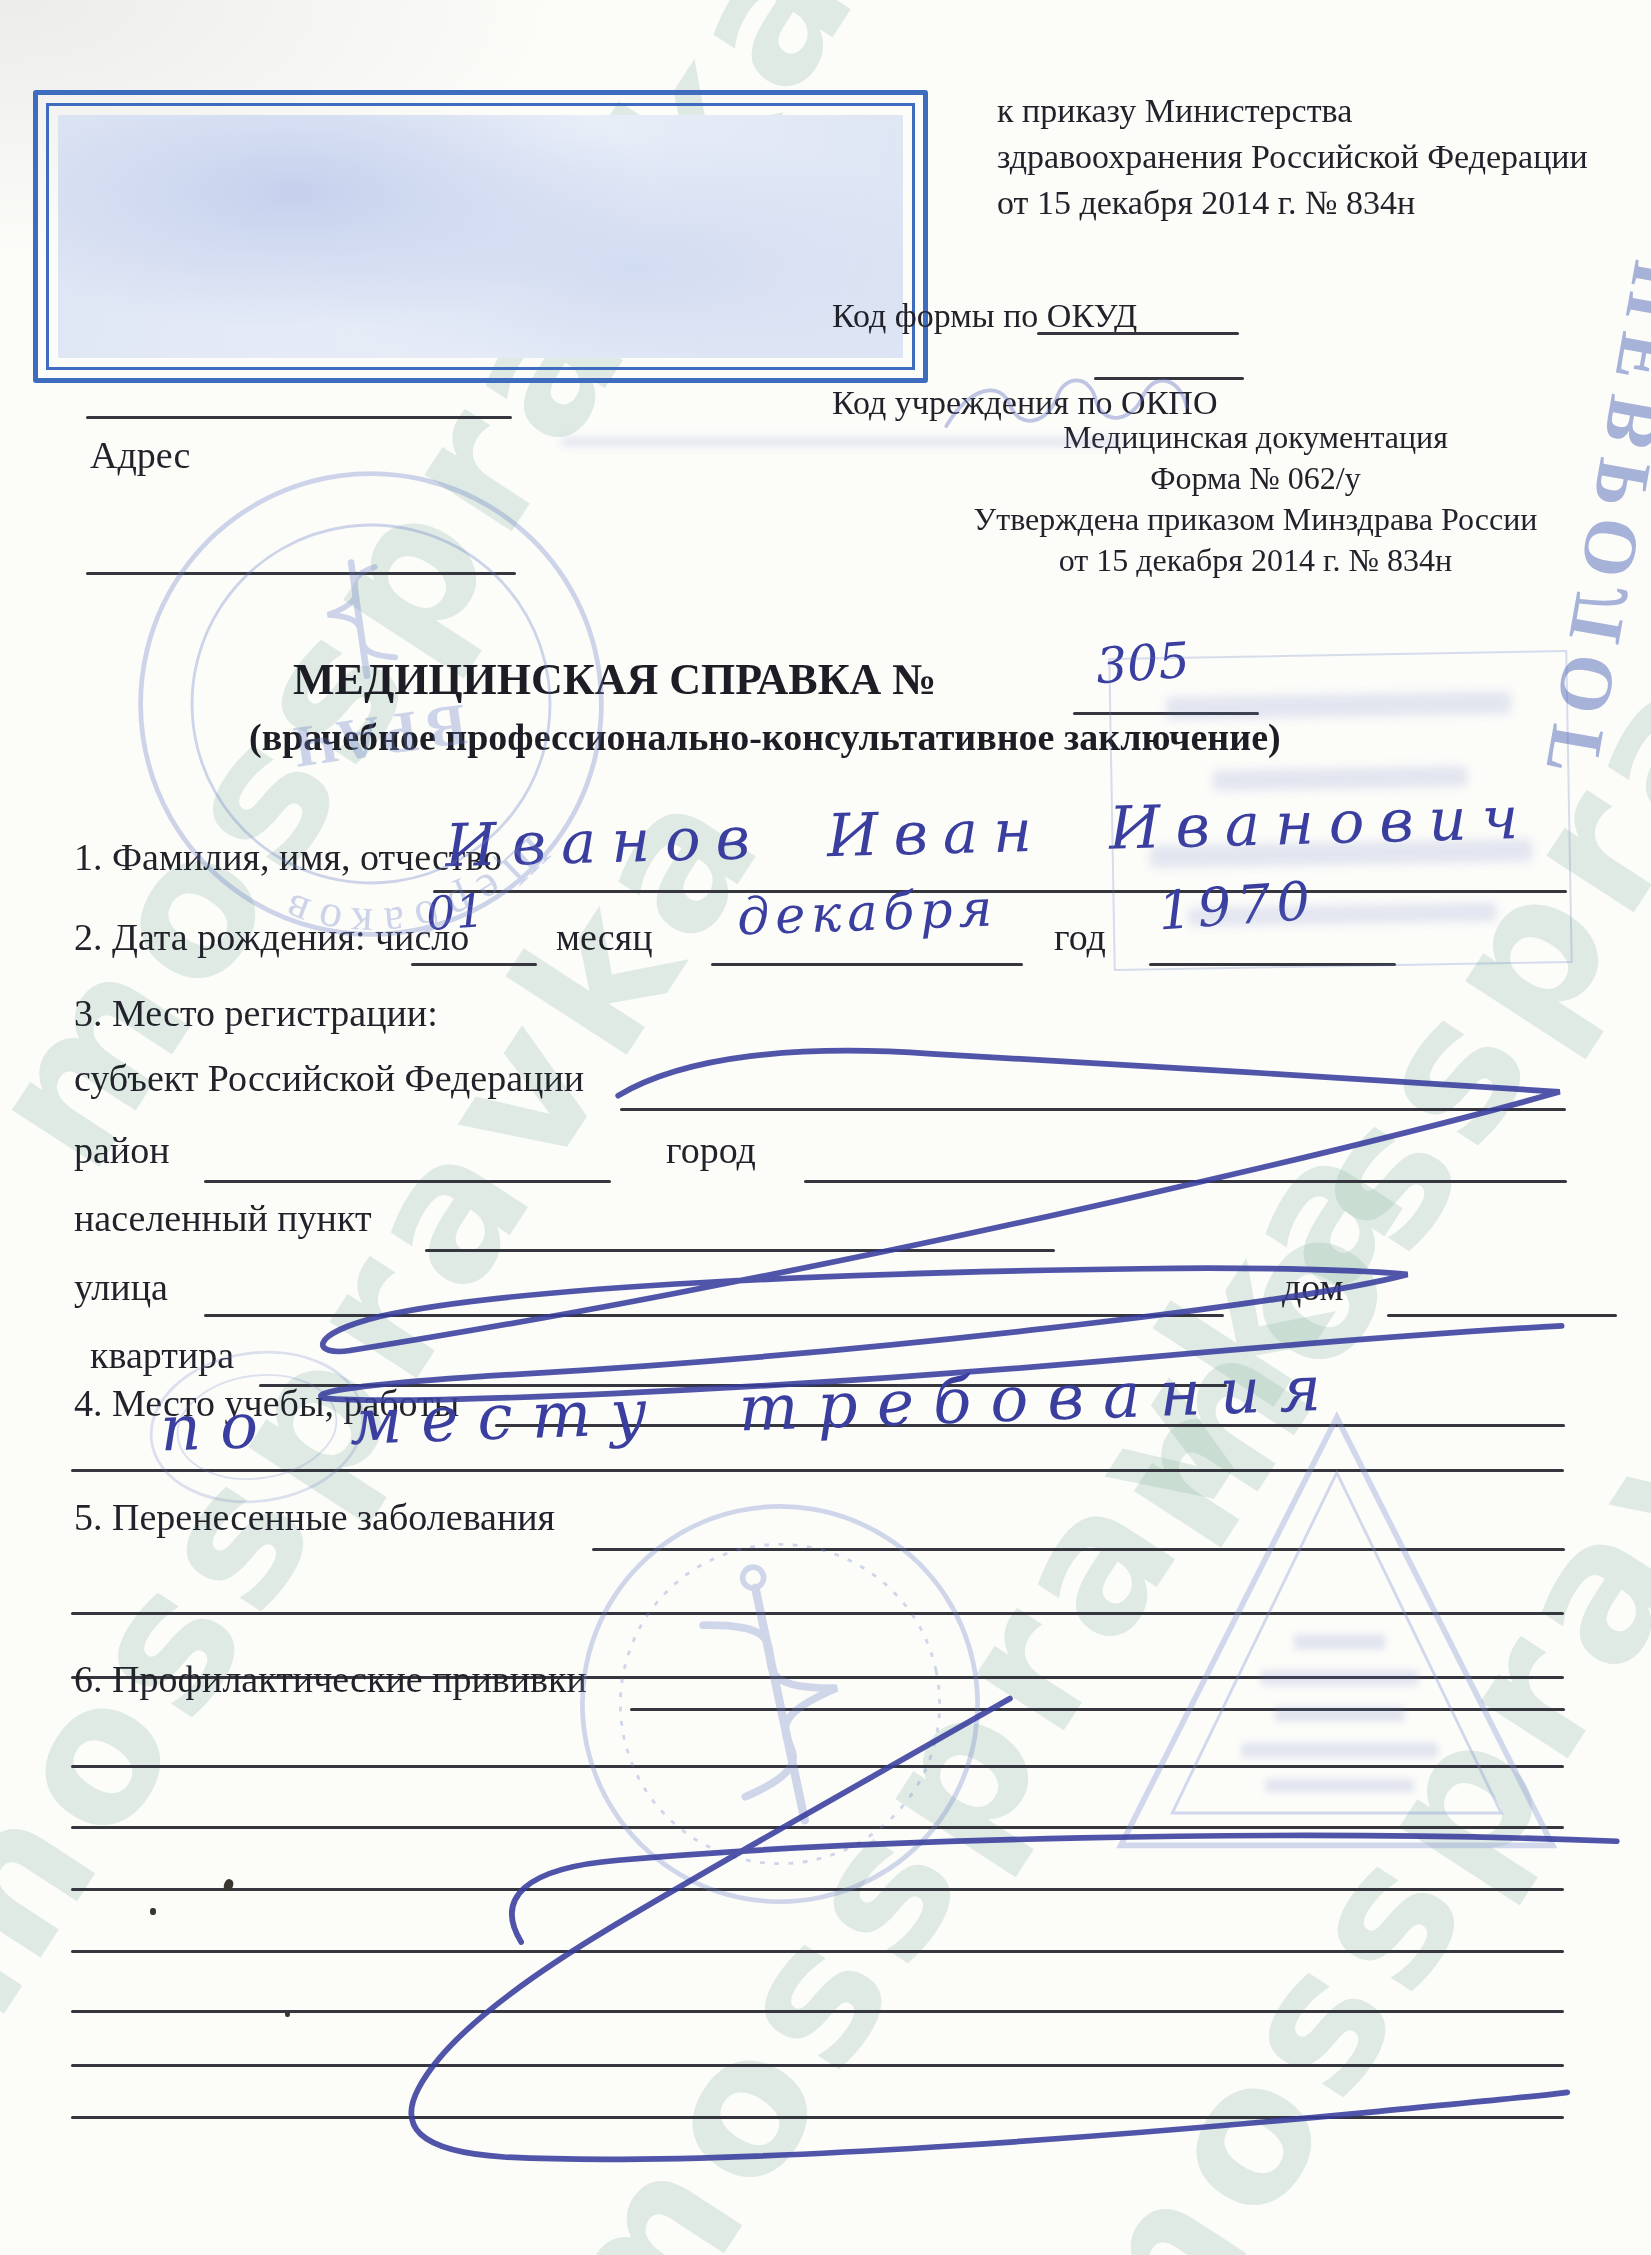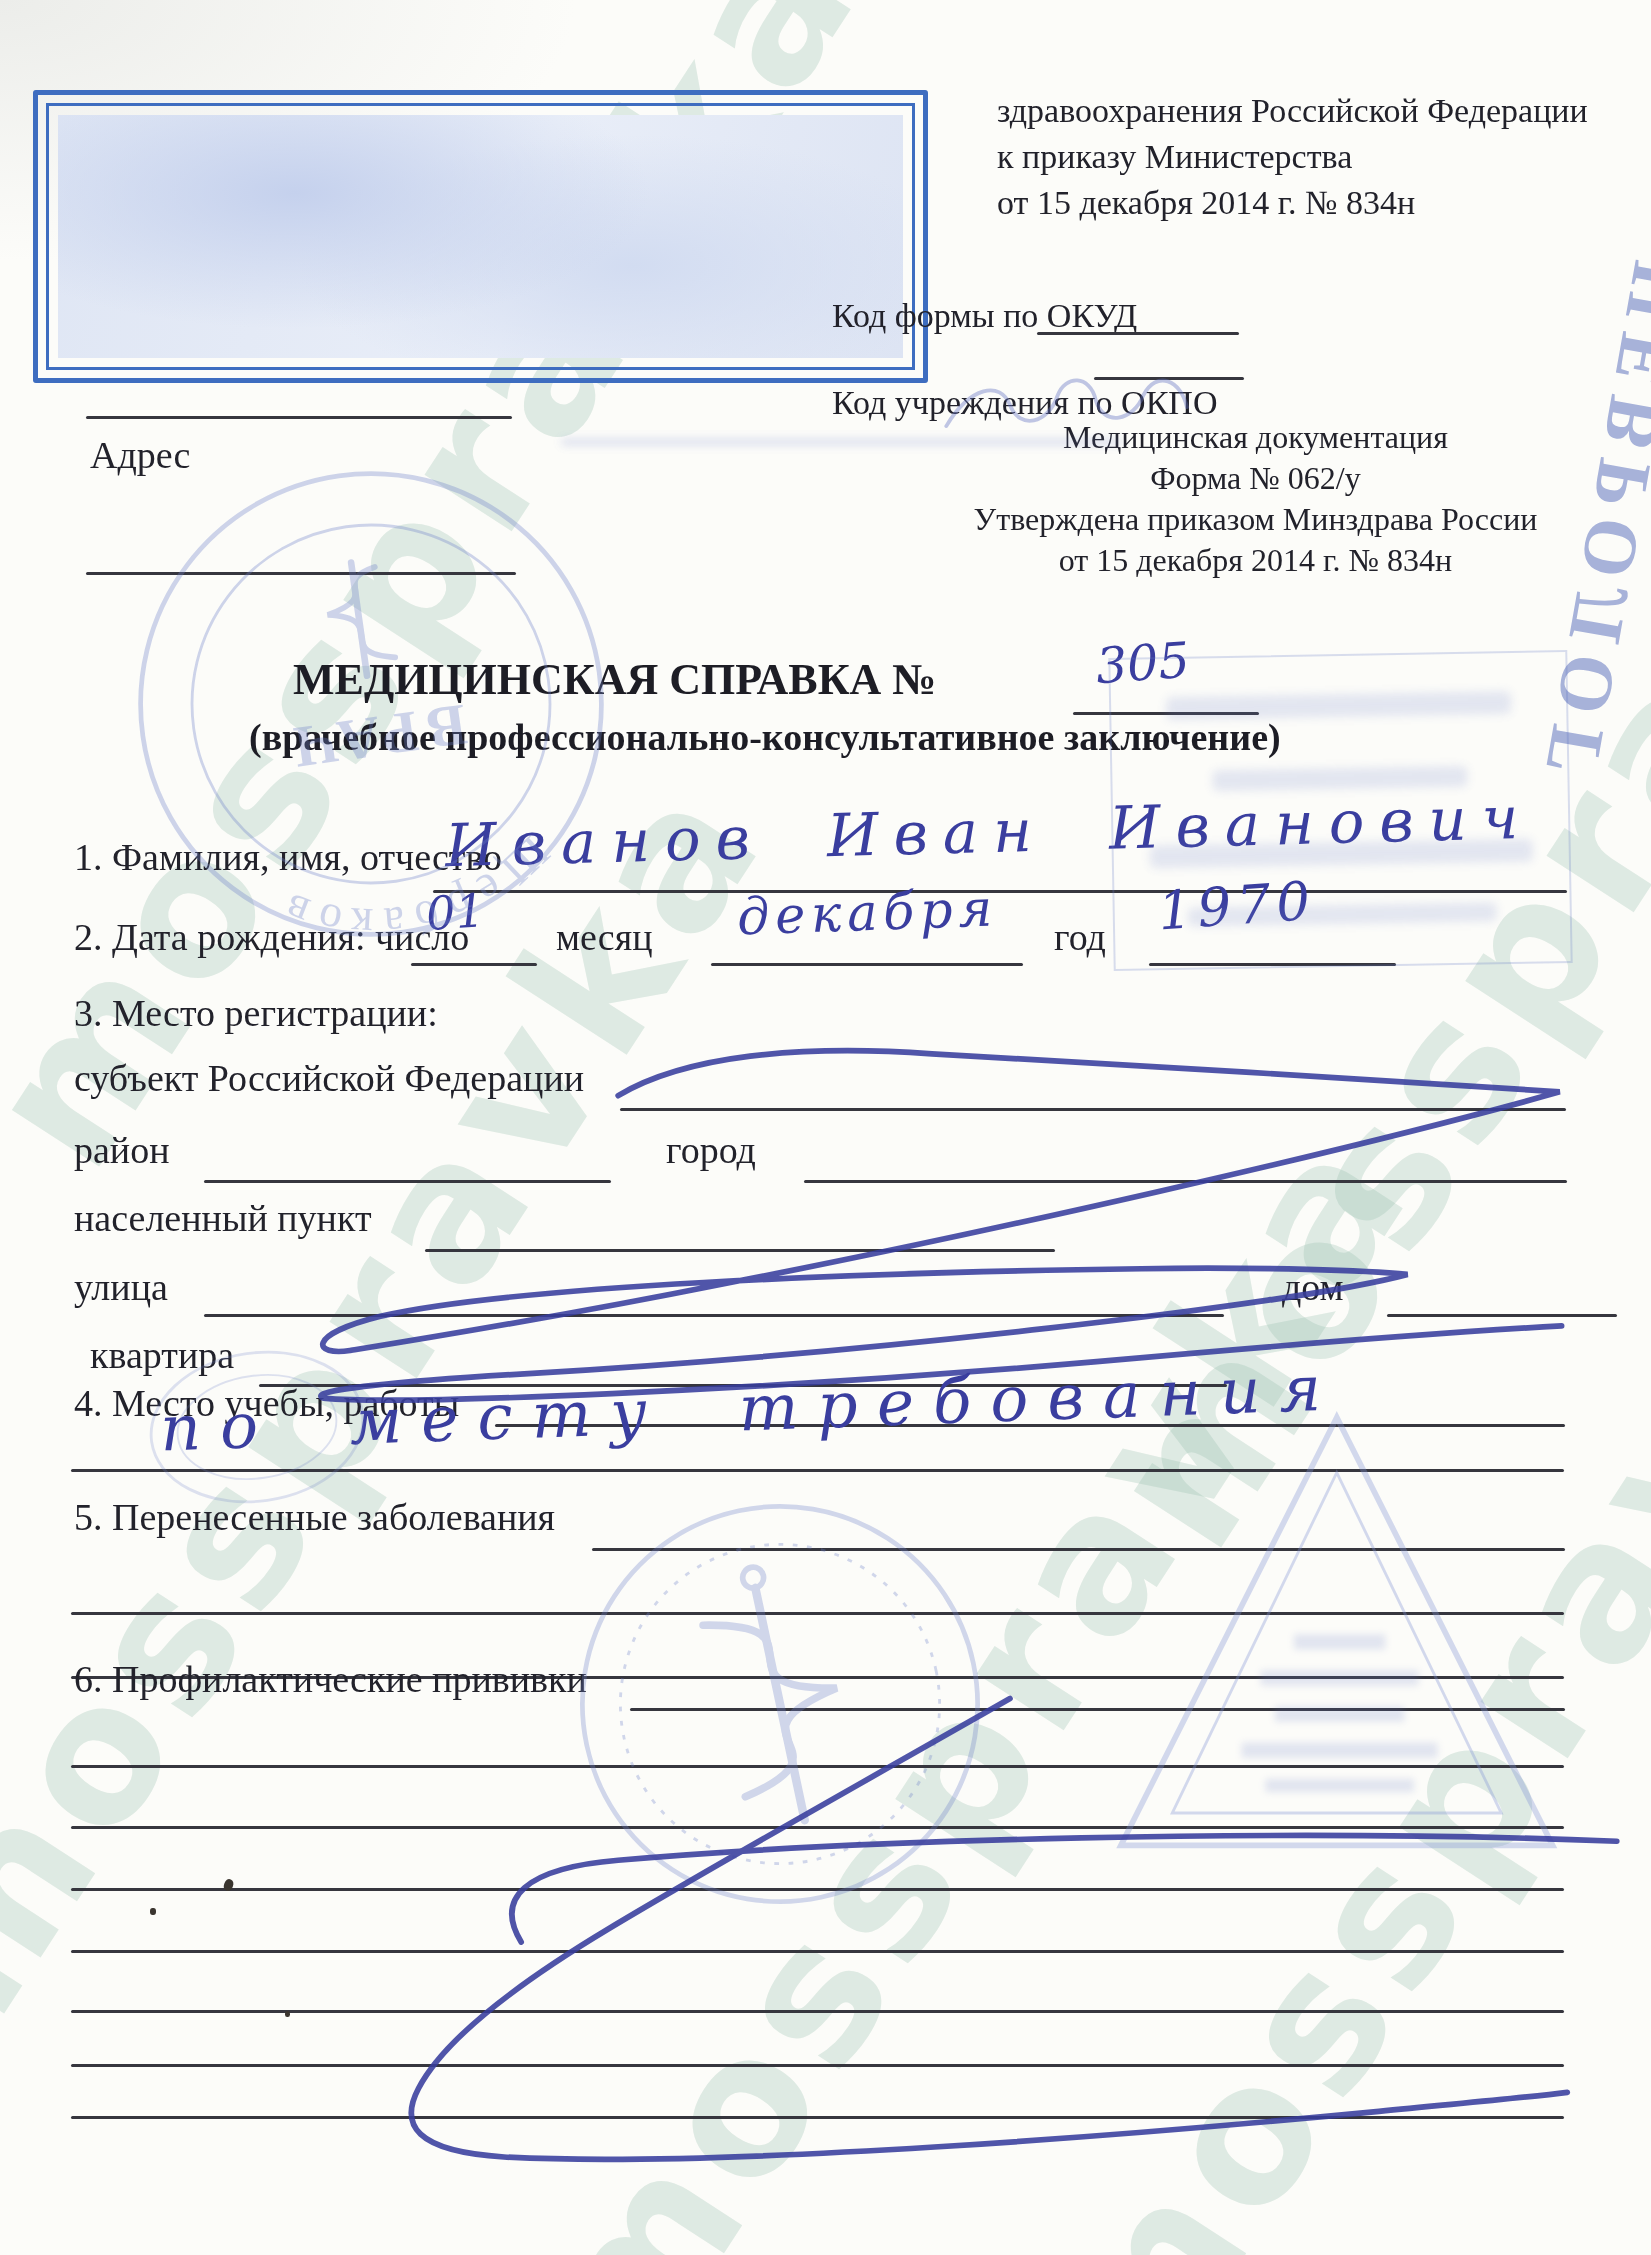--- a/index.html
+++ b/index.html
@@ -41,22 +41,22 @@
     <div style="position:absolute;left:7.6px;top:7.6px;right:7.6px;bottom:7.6px;border:3.8px solid #3e6dc0;">
       <div style="position:absolute;left:9.5px;top:9.5px;right:9.5px;bottom:9.5px;
                   background:
                     radial-gradient(60% 80% at 28% 32%, #c5d1ed 0%, rgba(197,209,237,0) 70%),
                     radial-gradient(55% 75% at 68% 62%, #d2dcf1 0%, rgba(210,220,241,0) 72%),
                     linear-gradient(105deg,#dfe6f4 0%, #e9eef8 55%, #dde4f3 100%);"></div>
     </div>
   </div>
 
   <div style="position:absolute;left:997px;top:88px;">
+    <div class="appx-line">к приказу Министерства</div>
     <div class="appx-line">здравоохранения Российской Федерации</div>
-    <div class="appx-line">к приказу Министерства</div>
     <div class="appx-line">от 15 декабря 2014 г. № 834н</div>
   </div>
 
   <div class="lbl sm" style="left:832px;top:297px;">Код формы по ОКУД</div>
   <div class="rule" style="left:1037px;top:332px;width:202px;"></div>
   <div class="lbl sm" style="left:832px;top:340px;margin-top:44px;">Код учреждения по ОКПО</div>
   <div class="rule" style="left:1094px;top:377px;width:150px;"></div>
 
   <div class="rule" style="left:86px;top:416px;width:426px;"></div>
   <div class="lbl" style="left:90px;top:433px;">Адрес</div>

